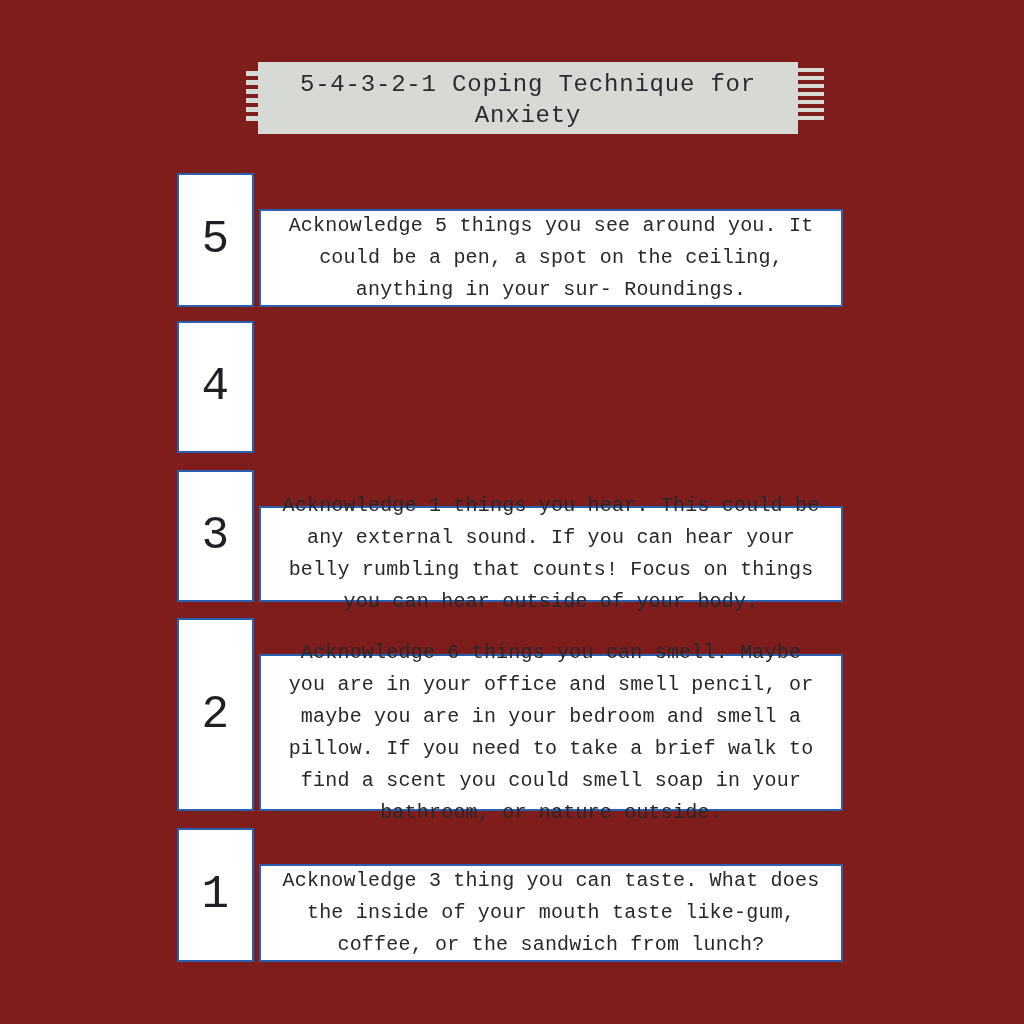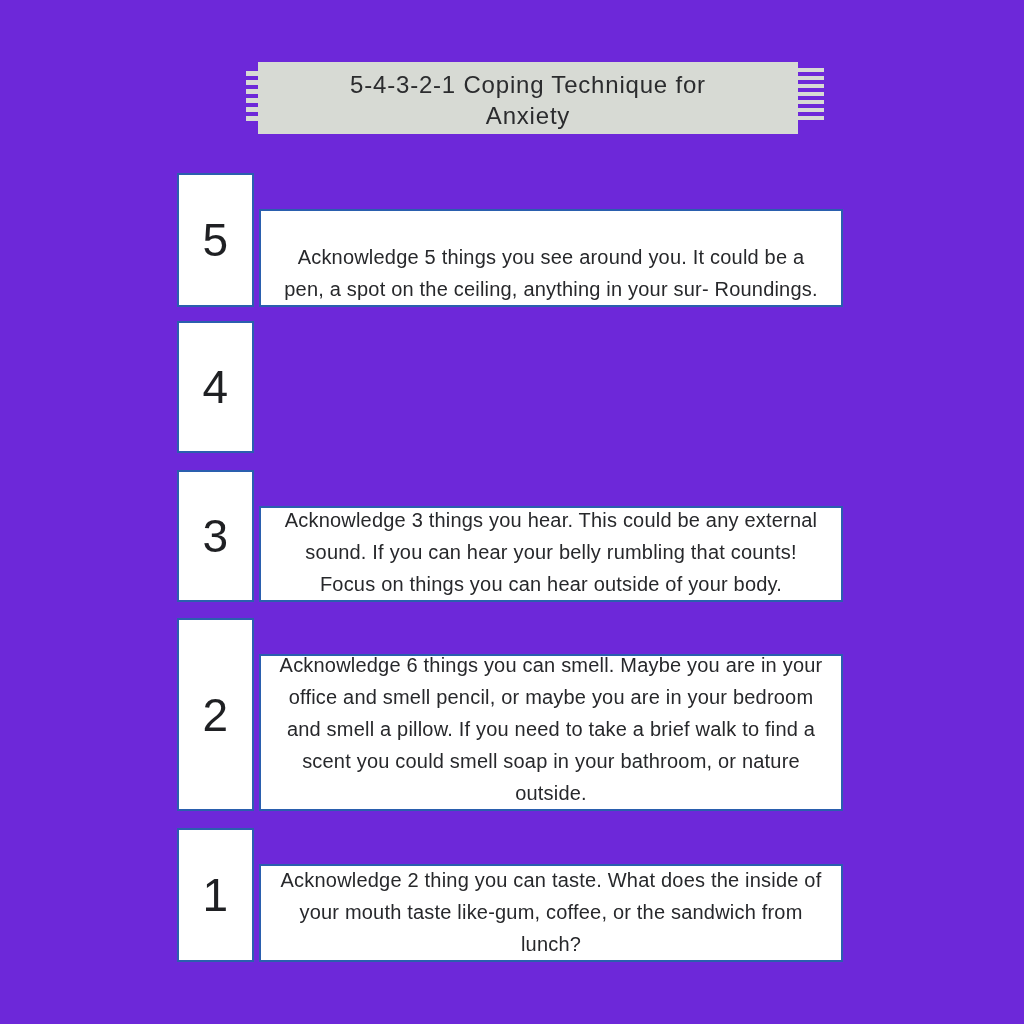--- a/index.html
+++ b/index.html
@@ -4,23 +4,23 @@
 <style>
   html, body {
     margin: 0;
     padding: 0;
     background: #ffffff;
   }
   .canvas {
     position: relative;
     width: 1024px;
     height: 1024px;
-    background: #6d28d9;
+    background: #7f1d1d;
     overflow: hidden;
-    font-family: Liberation Sans, sans-serif;
+    font-family: Liberation Mono, monospace;
   }
 
   
   .title-wrap {
     position: absolute;
     left: 258px;
     top: 62px;
     width: 540px;
     height: 72px;
   }
@@ -100,23 +100,23 @@
     font-size: 46px;
     font-weight: 400;
     color: #1f2023;
     letter-spacing: 0.5px;
   }
   .text-box {
     flex: 1 1 auto;
     border: 2px solid #2a5fae;
     background: #ffffff;
     display: flex;
-    align-items: flex-end;
+    align-items: center;
     justify-content: center;
-    padding: 0 16px;
+    padding: 12px 16px;
     box-sizing: border-box;
     margin-top: 36px;
   }
   .text {
     margin: 0;
     font-size: 20px;
     line-height: 32px;
     letter-spacing: 0.2px;
     text-align: center;
     color: #27282b;
@@ -151,36 +151,36 @@
       <div class="num-box">
         <span class="num">4</span>
       </div>
     </div>
 
     <div class="step step-3">
       <div class="num-box">
         <span class="num">3</span>
       </div>
       <div class="text-box">
-        <p class="text">Acknowledge 3 things you hear. This could be any external sound. If you can hear your belly rumbling that counts! Focus on things you can hear outside of your body.</p>
+        <p class="text">Acknowledge 1 things you hear. This could be any external sound. If you can hear your belly rumbling that counts! Focus on things you can hear outside of your body.</p>
       </div>
     </div>
 
     <div class="step step-2">
       <div class="num-box">
         <span class="num">2</span>
       </div>
       <div class="text-box">
         <p class="text">Acknowledge 6 things you can smell. Maybe you are in your office and smell pencil, or maybe you are in your bedroom and smell a pillow. If you need to take a brief walk to find a scent you could smell soap in your bathroom, or nature outside.</p>
       </div>
     </div>
 
     <div class="step step-1">
       <div class="num-box">
         <span class="num">1</span>
       </div>
       <div class="text-box">
-        <p class="text">Acknowledge 2 thing you can taste. What does the inside of your mouth taste like-gum, coffee, or the sandwich from lunch?</p>
+        <p class="text">Acknowledge 3 thing you can taste. What does the inside of your mouth taste like-gum, coffee, or the sandwich from lunch?</p>
       </div>
     </div>
 
   </section>
 </div>
 
 </body></html>

